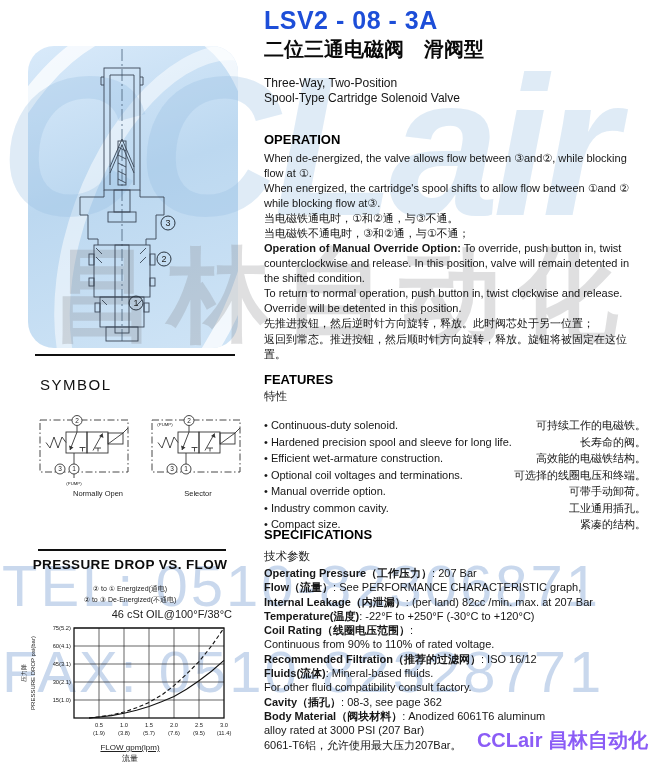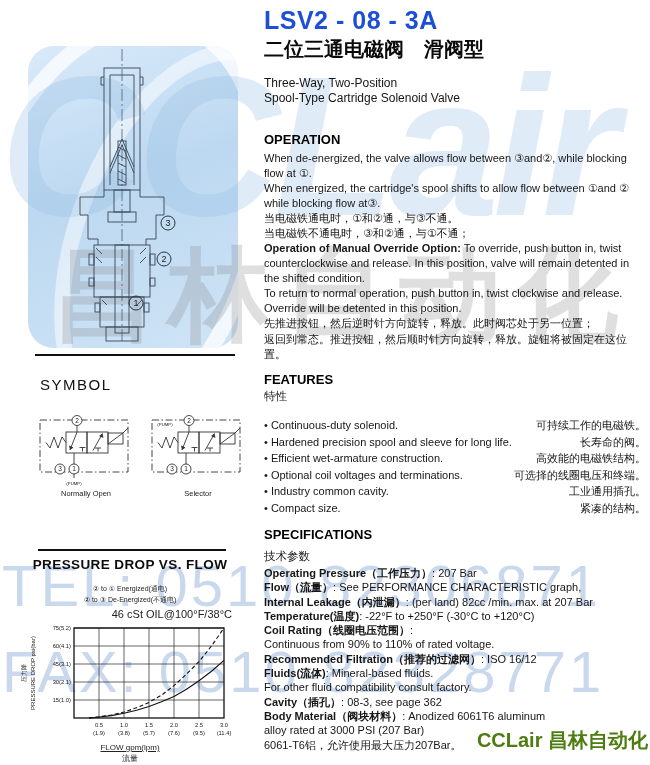--- a/index.html
+++ b/index.html
@@ -41,21 +41,21 @@
   #wm-fax { top:638px; }
   
   .ct { position:absolute; z-index:2; }
   .hr { background:#101010; height:2px; }
   
   #valve-drawing { left:18px; top:45px; }
   #symbol-heading { left:40px; top:360px; font-size:15px; letter-spacing:1.5px; color:#111;margin-top:16px; }
   #sym-no  { left:36px;  top:406px; }
   #sym-sel { left:148px; top:406px; }
   .sym-caption { top:489px; width:100px; text-align:center; font-size:7.5px; color:#222; }
-  #cap-no  { left:36px; }
+  #cap-no  { left:48px; }
   #cap-sel { left:148px; }
   #chart-heading { left:28px; top:557px; width:204px; text-align:center;
     font-size:13.5px; font-weight:bold; letter-spacing:.4px; color:#0d0d0d; }
   #chart-legend { left:28px; top:584px; width:204px; text-align:center;
     font-size:7px; line-height:1.5; color:#222; }
   #chart-cond { left:28px; top:608px; width:204px; text-align:right;
     font-size:11px; color:#222; }
   #chart-svg { left:18px; top:620px; }
   #flow-label { left:60px; top:743px; width:140px; text-align:center; font-size:8px; color:#222;text-decoration:underline; }
   #flow-label-cn { left:60px; top:753px; width:140px; text-align:center; font-size:8px; color:#222; }
@@ -67,21 +67,21 @@
   #op-block   { top:131px; font-size:11px; line-height:1.37; color:#161616; }
   .sec-head   { font-size:13px; font-weight:bold; color:#000; margin-bottom:2px; }
   #feat-block { top:372px; font-size:11px; color:#161616; }
   #feat-block .cnh { font-size:11.5px; margin-bottom:13px; }
   .feat-row { display:flex; justify-content:space-between; line-height:1.5; }
   .feat-row .cn { text-align:right; }
   #spec-block { top:527px; font-size:11px; color:#161616; }
   #spec-block .cnh { font-size:11.5px; margin-bottom:2px;margin-top:7px; }
   .spec-line { line-height:1.3; white-space:nowrap; }
   #brand { left:438px; top:727px; width:210px; text-align:right;
-    font-size:20px; font-weight:600; color:#4d7c0f; }
+    font-size:20px; font-weight:600; color:#8b5cf6; }
   svg text { font-family:"Liberation Sans","DejaVu Sans",sans-serif; }
 </style>
 </head>
 <body>
 
 <div id="page">
 
   <div class="wm" id="wm-blob"></div>
   <div class="wm" id="wm-logo">CCLair</div>
   <div class="wm" id="wm-cn">昌林自动化</div>
@@ -301,20 +301,24 @@
       </div>
     <div class="feat-row">
         <span class="en">• Efficient wet-armature construction.</span>
         <span class="cn">高效能的电磁铁结构。</span>
       </div>
     <div class="feat-row">
         <span class="en">• Optional coil voltages and terminations.</span>
         <span class="cn">可选择的线圈电压和终端。</span>
       </div>
     <div class="feat-row">
+        <span class="en">• Manual override option.</span>
+        <span class="cn">可带手动卸荷。</span>
+      </div>
+    <div class="feat-row">
         <span class="en">• Industry common cavity.</span>
         <span class="cn">工业通用插孔。</span>
       </div>
     <div class="feat-row">
         <span class="en">• Compact size.</span>
         <span class="cn">紧凑的结构。</span>
       </div>
   </div>
 
   <div class="ct rcol" id="spec-block">

